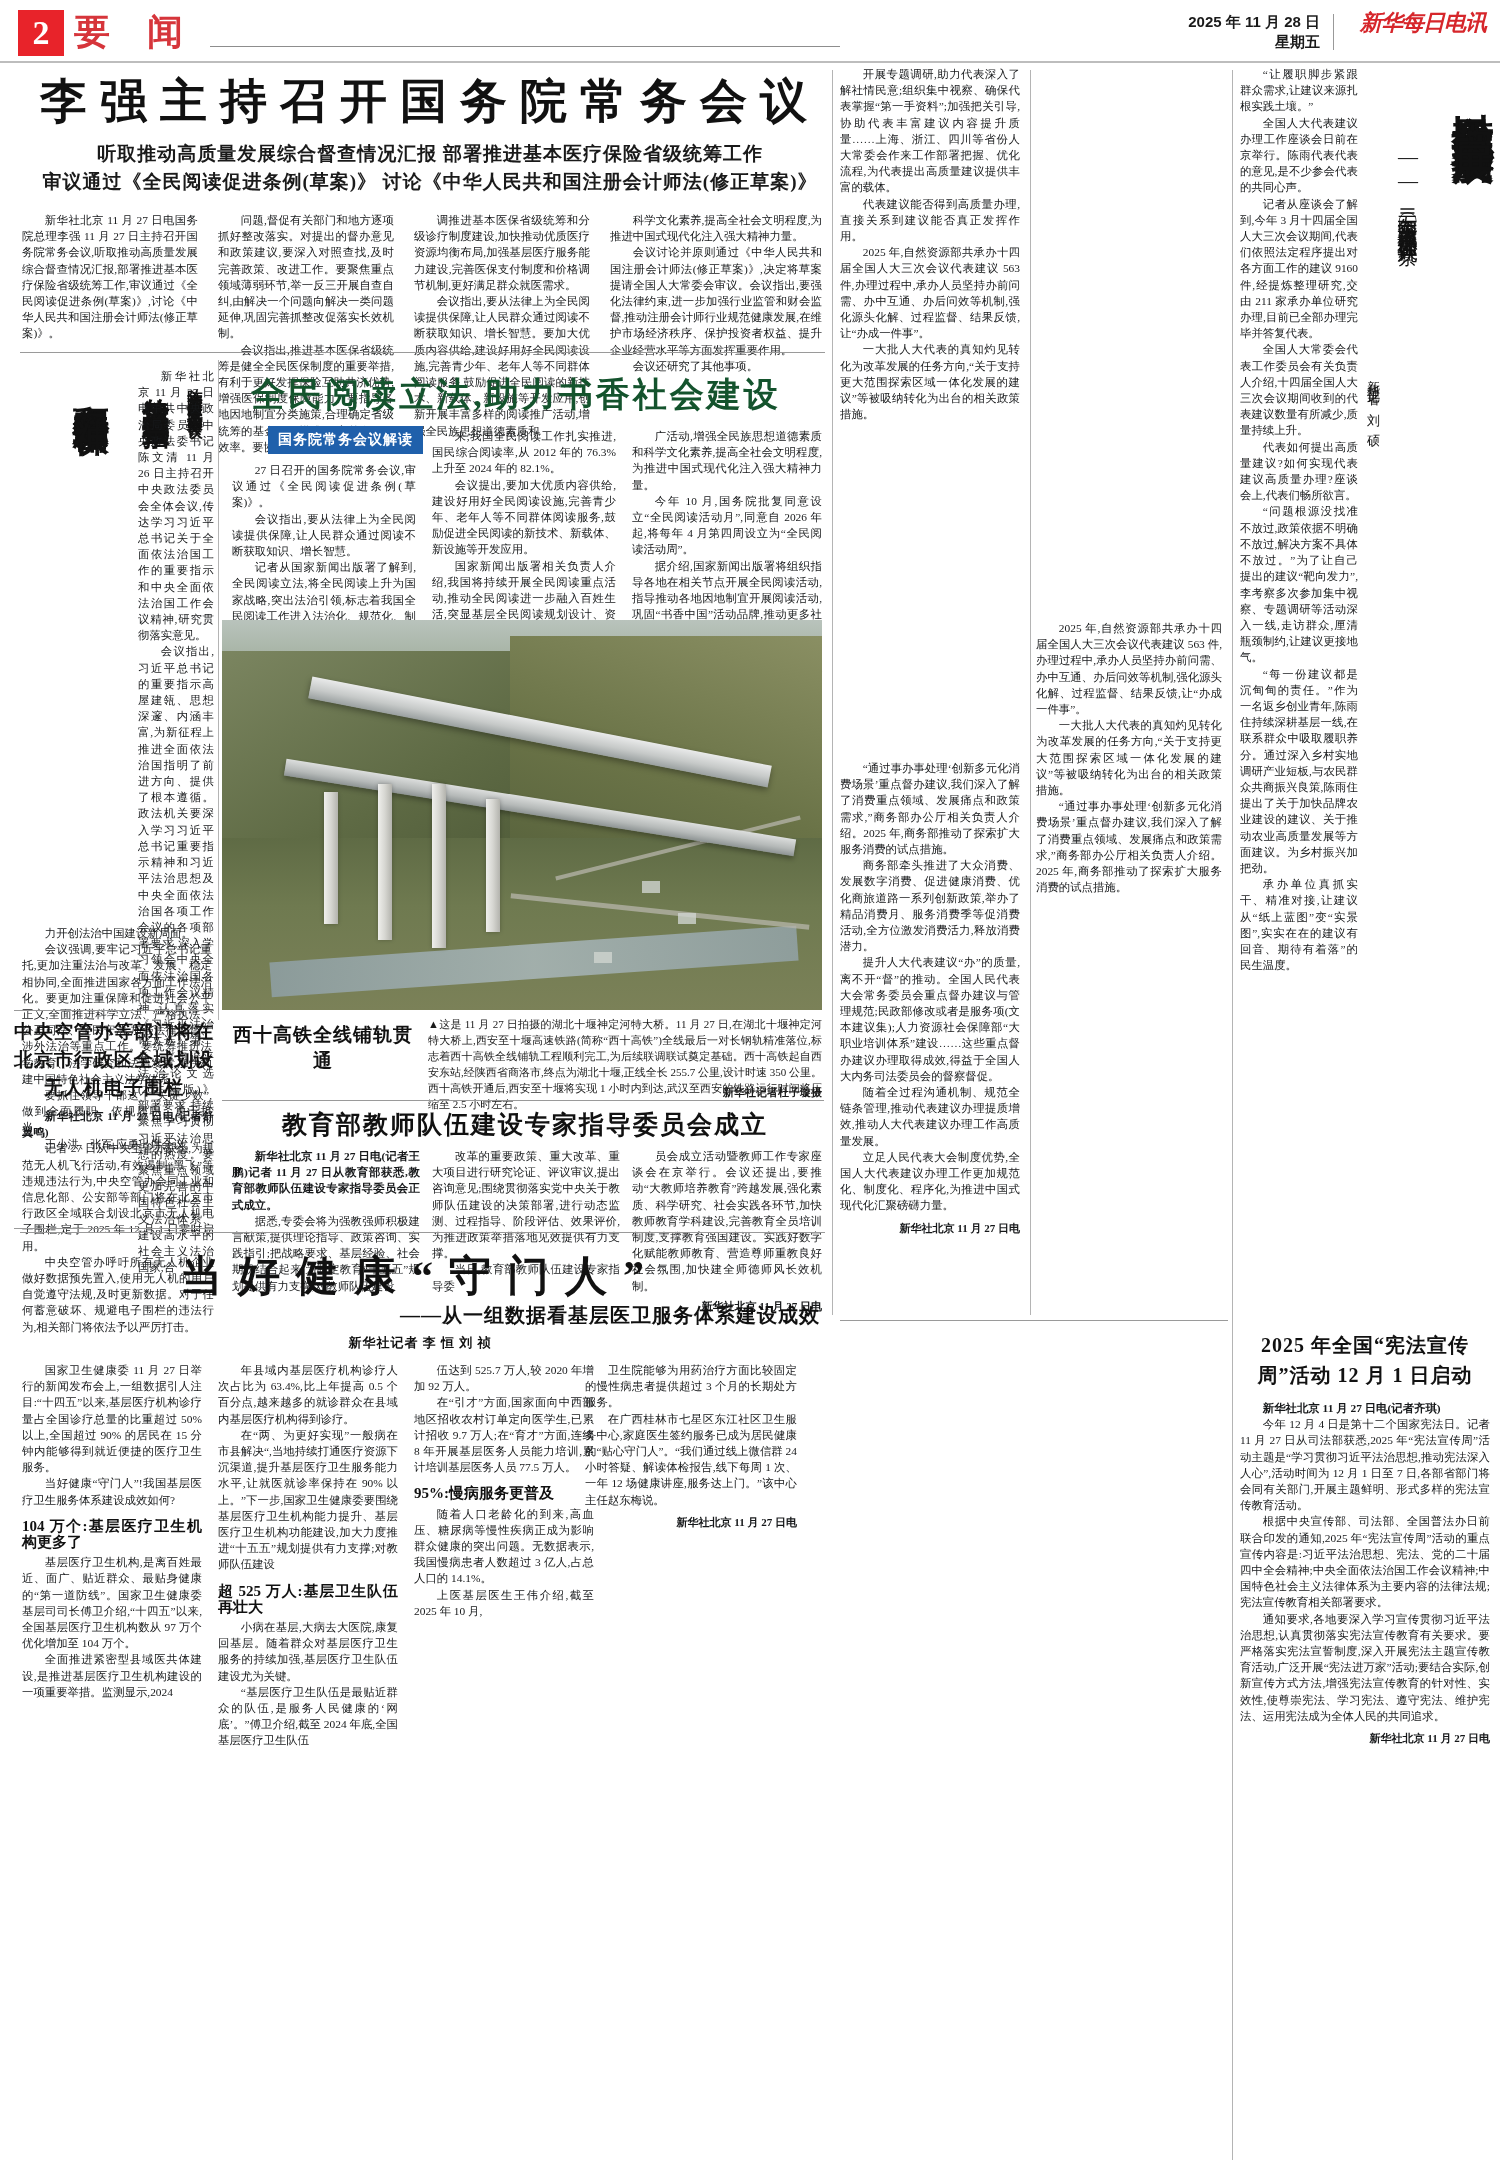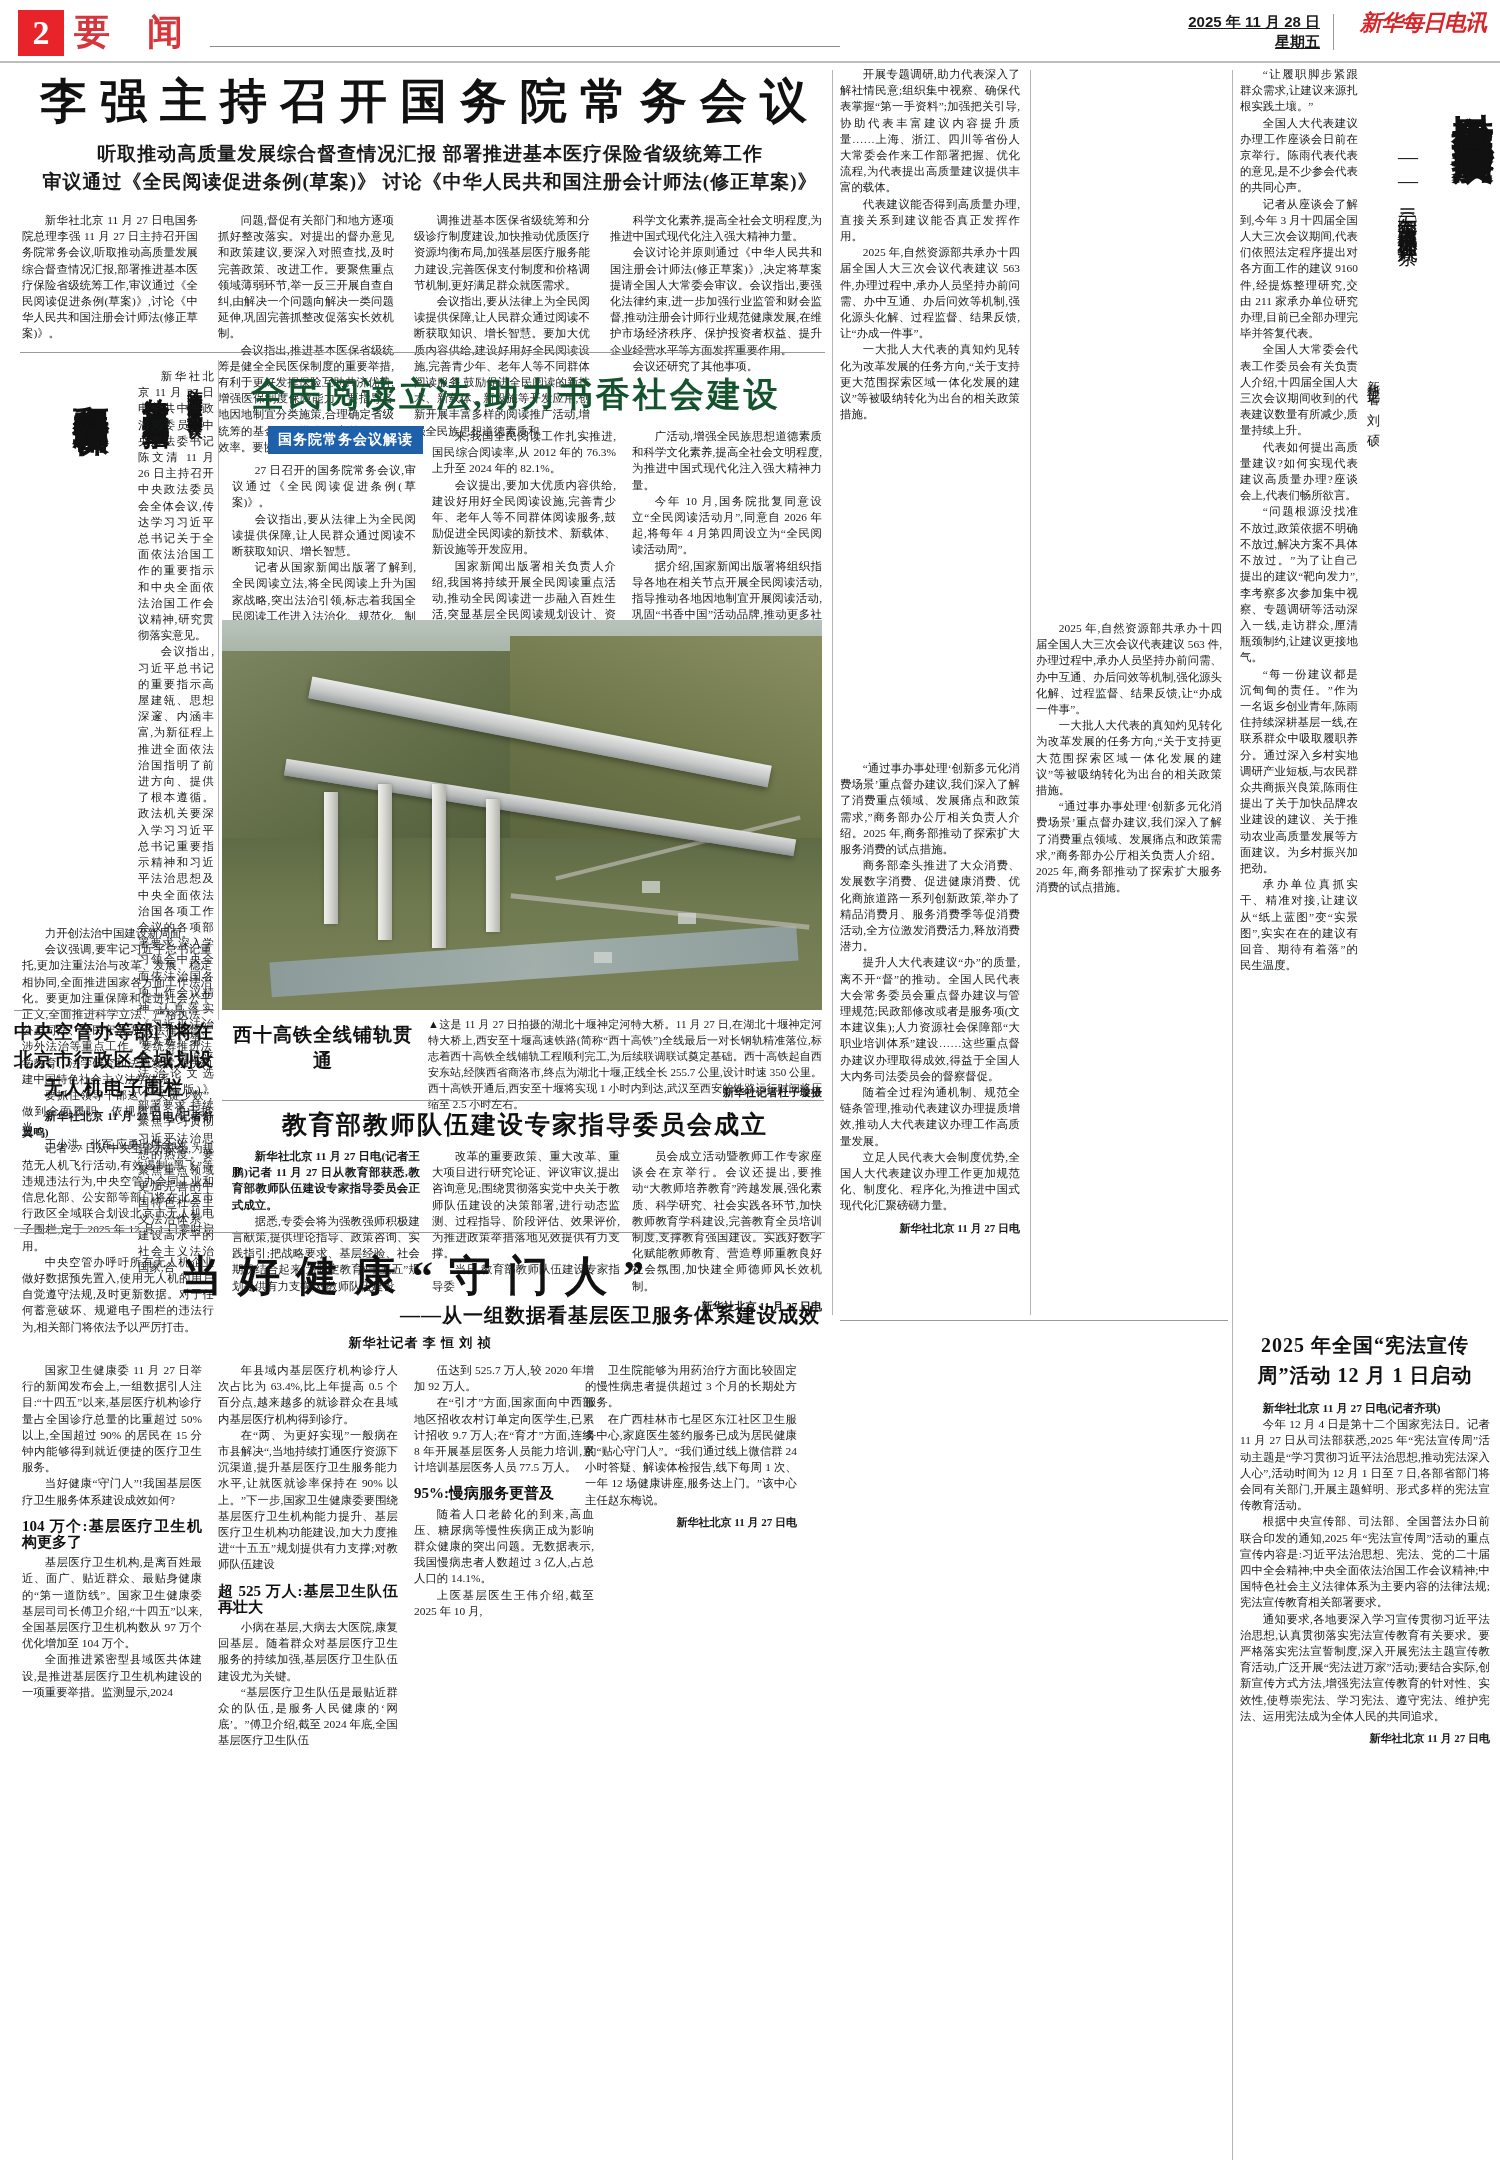--- a/index.html
+++ b/index.html
@@ -7,21 +7,21 @@
   .page{position:relative;width:1500px;height:2173px;background:#fff;}
 
   
   .masthead{position:absolute;left:0;top:0;width:1500px;height:62px;}
   .mast-num{position:absolute;left:18px;top:10px;width:46px;height:46px;background:#e8232a;color:#fff;
             font-family:"Liberation Serif",serif;font-size:34px;font-weight:bold;text-align:center;line-height:46px;}
   .mast-sec{position:absolute;left:74px;top:8px;font-size:36px;font-weight:bold;color:#d6353b;letter-spacing:14px;
             font-family:"Liberation Serif","DejaVu Serif",serif;}
   .mast-rule{position:absolute;left:210px;top:46px;width:630px;height:1px;background:#8d8d8d;}
   .mast-date{position:absolute;right:180px;top:12px;text-align:right;font-family:"Liberation Sans",sans-serif;
-             font-size:15px;font-weight:bold;line-height:20px;color:#1a1a1a;text-decoration:underline;}
+             font-size:15px;font-weight:bold;line-height:20px;color:#1a1a1a;}
   .mast-vrule{position:absolute;right:166px;top:14px;width:1px;height:36px;background:#999;}
   .mast-logo{position:absolute;right:14px;top:8px;font-size:22px;font-weight:bold;color:#d6262b;
              font-family:"Liberation Serif",serif;letter-spacing:-1px;font-style:italic;}
   .top-rule{position:absolute;left:0;top:61px;width:1500px;height:2px;background:#bdbdbd;}
 
   
   .cn{font-family:"Liberation Serif","DejaVu Serif",serif;}
   .body-col{font-size:11.4px;line-height:16.2px;text-align:justify;text-justify:inter-ideograph;color:#16181a;}
   .body-col p{margin:0;text-indent:2em;}
   .lead{font-weight:bold;}

